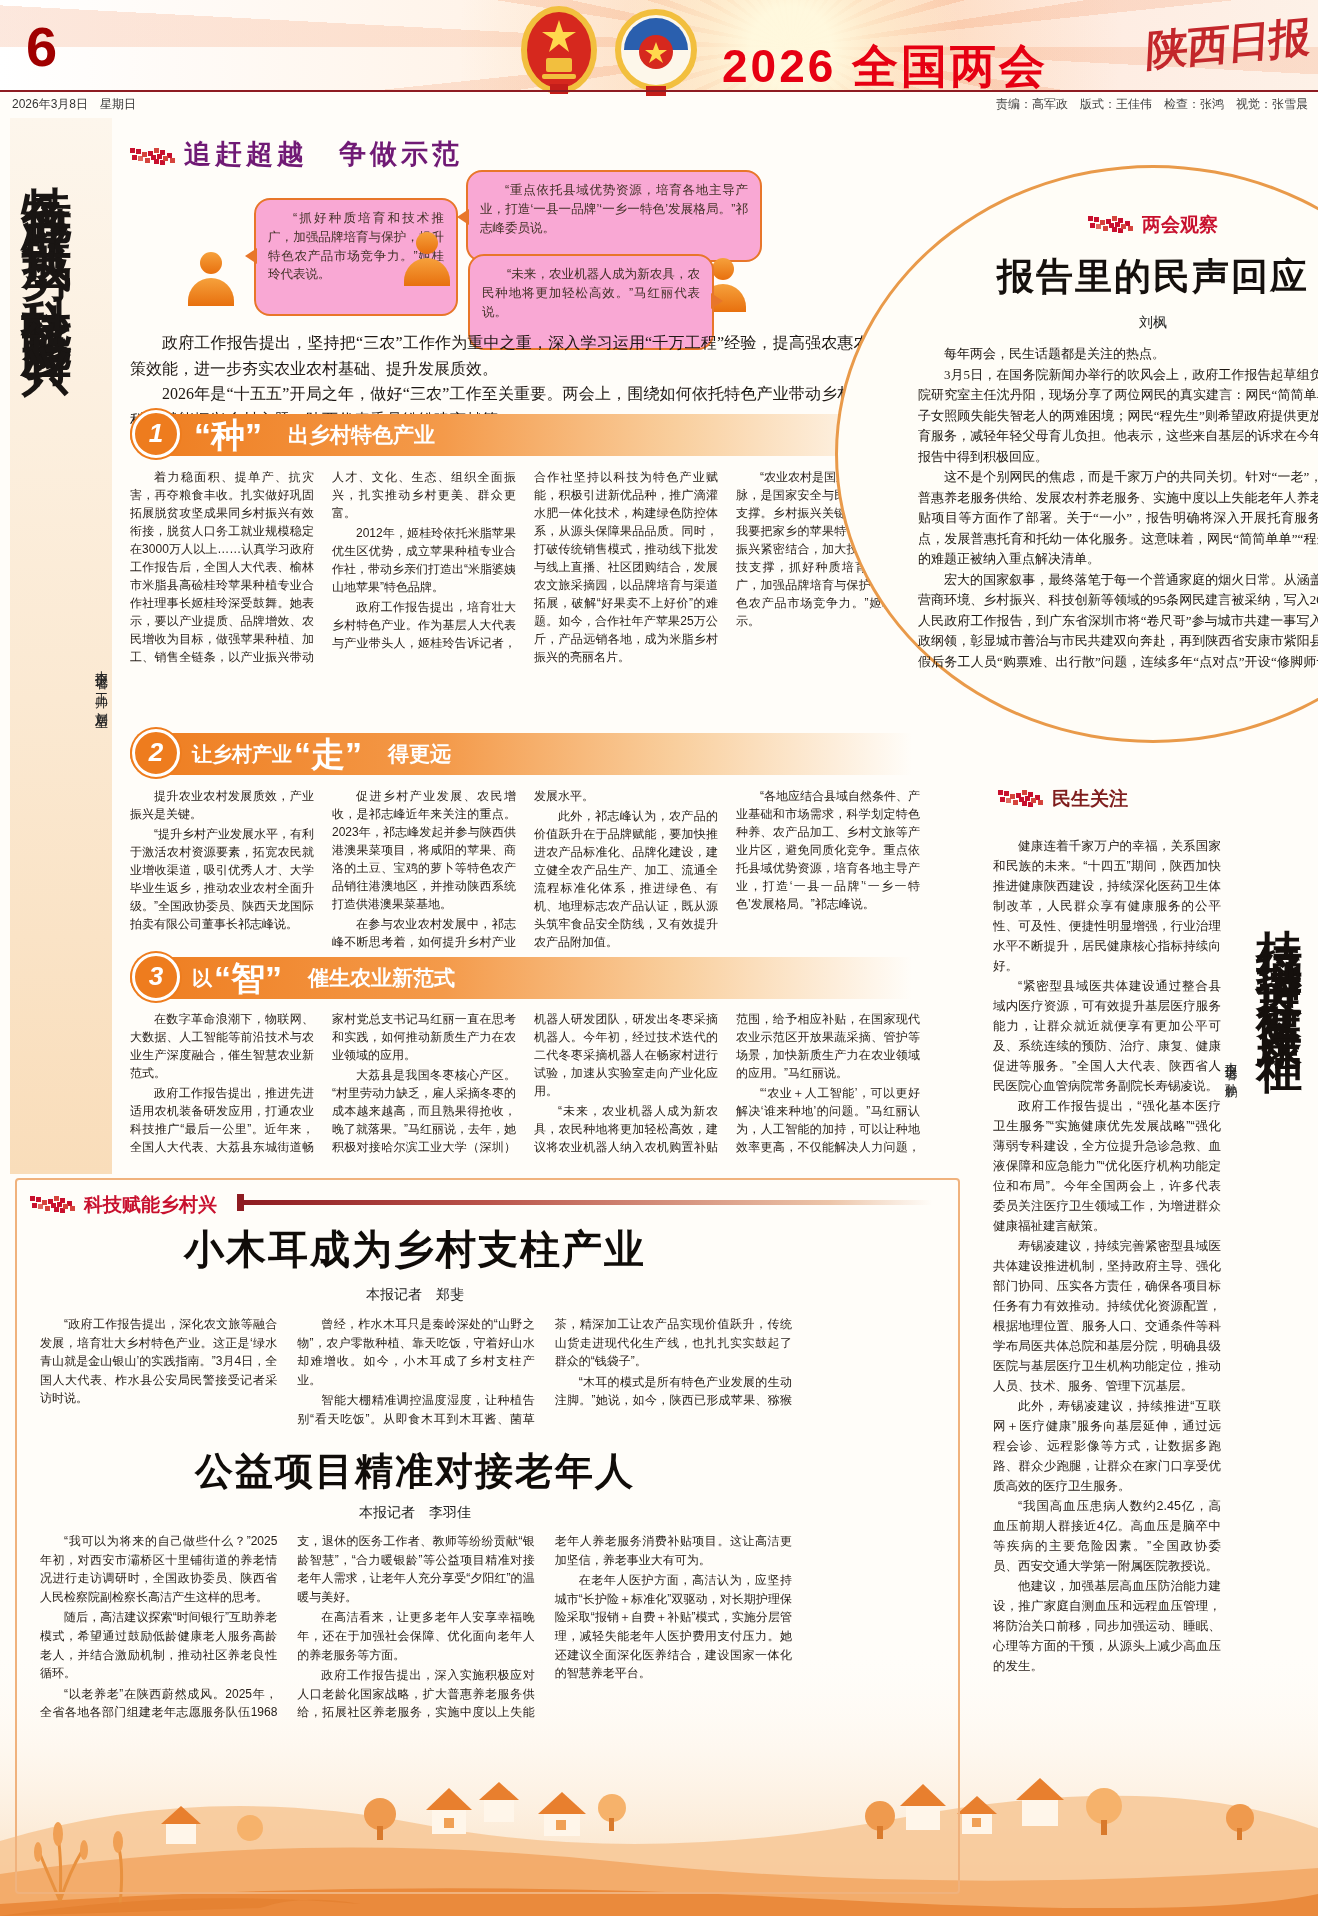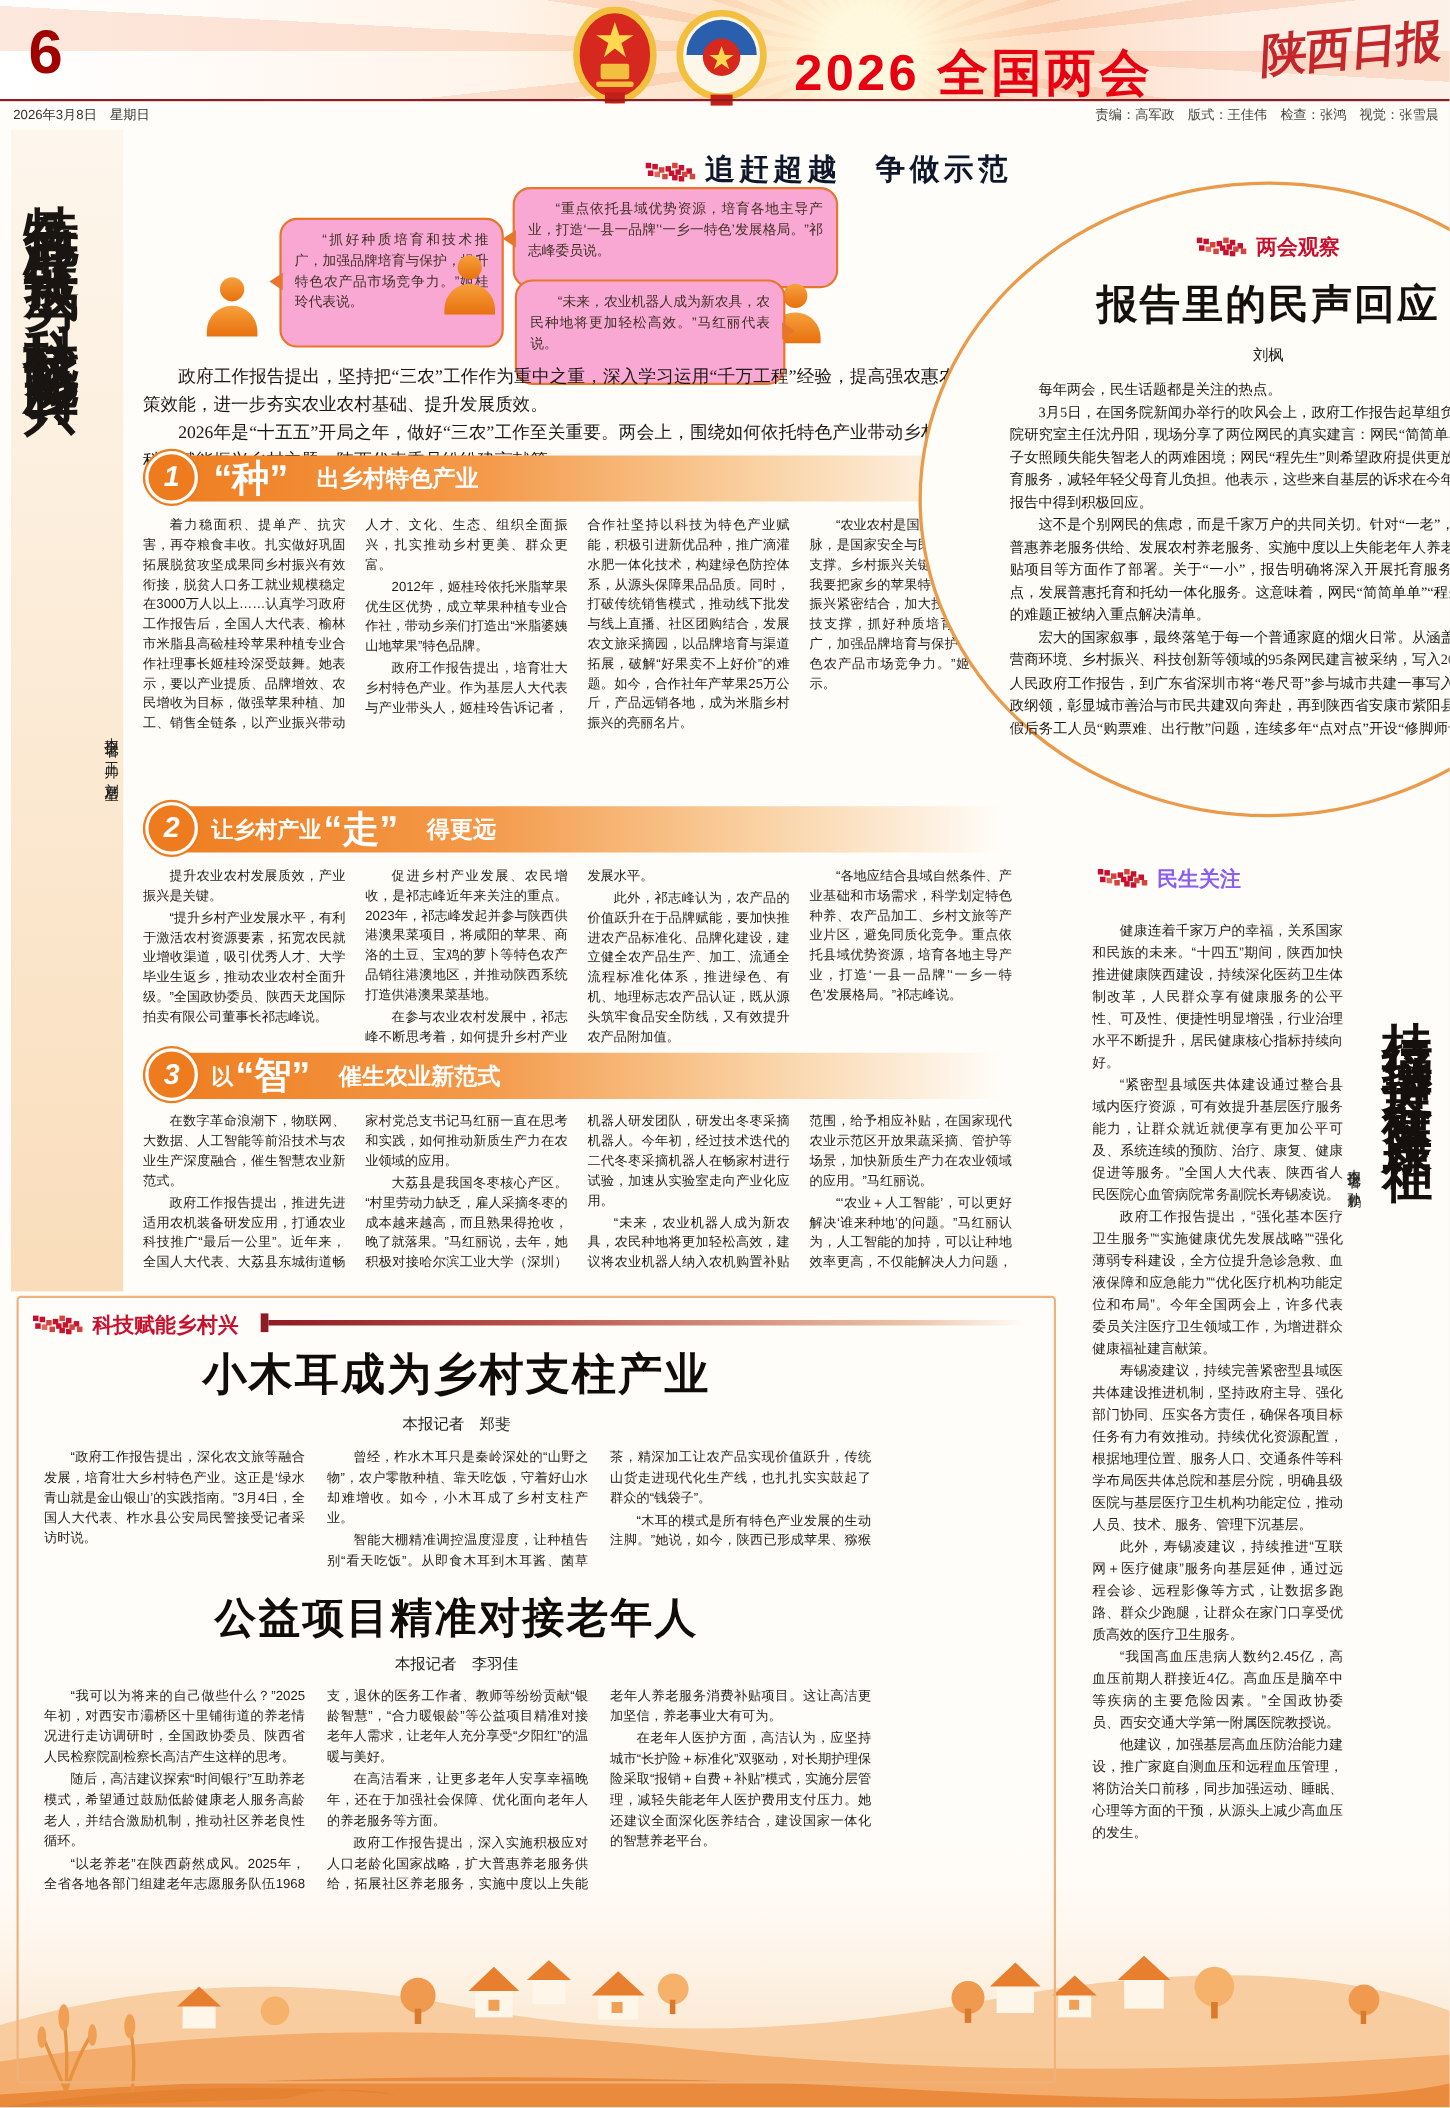--- a/index.html
+++ b/index.html
@@ -34,22 +34,22 @@
     font-size:13px;color:#222;letter-spacing:2px;z-index:2;}
 
   
   .pixicon{position:relative;display:inline-block;width:46px;height:17px;vertical-align:-2px;margin-right:8px;}
   .pixicon i{position:absolute;left:0;top:0;width:5px;height:5px;background:#c8102e;
     box-shadow:6px 1px #c8102e,12px 4px #d5443c,2px 7px #c8102e,8px 8px #e0695f,
       18px 3px #c8102e,24px 0 #d5443c,21px 7px #c8102e,27px 6px #c8102e,15px 10px #d5443c,
       24px 11px #c8102e,30px 2px #c8102e,33px 8px #d5443c,30px 12px #c8102e,37px 5px #c8102e,40px 10px #d5443c;}
 
   
-  .slogan{position:absolute;left:130px;top:136px;width:790px;text-align:right;z-index:2;
-    font-size:27px;font-weight:900;color:#0f172a;letter-spacing:4px;}
+  .slogan{position:absolute;left:130px;top:136px;width:790px;text-align:left;z-index:2;
+    font-size:27px;font-weight:900;color:#701a75;letter-spacing:4px;}
   .person{position:absolute;z-index:2;}
   .person .head{width:22px;height:22px;border-radius:50%;background:linear-gradient(#f6a13c,#e8700e);margin:0 auto;}
   .person .torso{width:46px;height:28px;border-radius:24px 24px 0 0;background:linear-gradient(#f6a13c,#e8700e);margin:4px auto 0;}
   .bubble{position:absolute;z-index:2;border:2px solid #e8762a;border-radius:16px;background:#f9a8d4;
     padding:9px 12px;font-size:12.5px;line-height:1.5;color:#413026;text-align:justify;text-indent:2em;}
   .bubble.tail-l::before{content:"";position:absolute;left:-11px;top:42%;width:0;height:0;
     border-top:8px solid transparent;border-bottom:8px solid transparent;border-right:12px solid #e8762a;}
   .bubble.tail-r::after{content:"";position:absolute;right:-11px;top:40%;width:0;height:0;
     border-top:8px solid transparent;border-bottom:8px solid transparent;border-left:12px solid #e8762a;}
   .intro{position:absolute;left:130px;top:330px;width:788px;z-index:2;
@@ -74,21 +74,21 @@
     border:3px solid #e99a4a;border-radius:50%;background:#fffdf7;text-align:center;}
   .oval .label{margin-top:44px;font-size:19px;font-weight:900;color:#c8102e;}
   .oval h2{margin:14px 0 0;font-family:"Liberation Serif",serif;font-size:37px;font-weight:900;
     color:#15100d;letter-spacing:2px;}
   .oval .author{margin-top:12px;font-size:14px;color:#222;}
   .oval .obody{margin:12px auto 0;width:470px;height:330px;overflow:hidden;
     font-family:"Liberation Serif",serif;font-size:13px;line-height:1.58;color:#1d1712;}
   .oval .obody p{margin:0;text-indent:2em;text-align:justify;}
 
   
-  .live-label{position:absolute;left:998px;top:786px;z-index:2;font-size:19px;font-weight:900;color:#8b5cf6;}
+  .live-label{position:absolute;left:998px;top:786px;z-index:2;font-size:19px;font-weight:900;color:#7f1d1d;}
   .live-body{position:absolute;left:993px;top:836px;width:228px;height:1038px;z-index:2;overflow:hidden;}
   .live-body p{margin:0;font-size:12.5px;line-height:1.6;text-align:justify;text-indent:2em;color:#241c16;}
   .live-vert{position:absolute;left:1256px;top:892px;height:800px;z-index:2;writing-mode:vertical-rl;
     font-size:46px;font-weight:900;color:#15100d;letter-spacing:13px;line-height:1.05;}
   .live-byline{position:absolute;left:1222px;top:1052px;height:220px;z-index:2;writing-mode:vertical-rl;
     font-size:12.5px;color:#222;letter-spacing:2px;}
 
   
   .home-box{position:absolute;left:15px;top:1178px;width:941px;height:712px;z-index:1;
     border:2px solid #f0b27d;border-radius:4px;}

